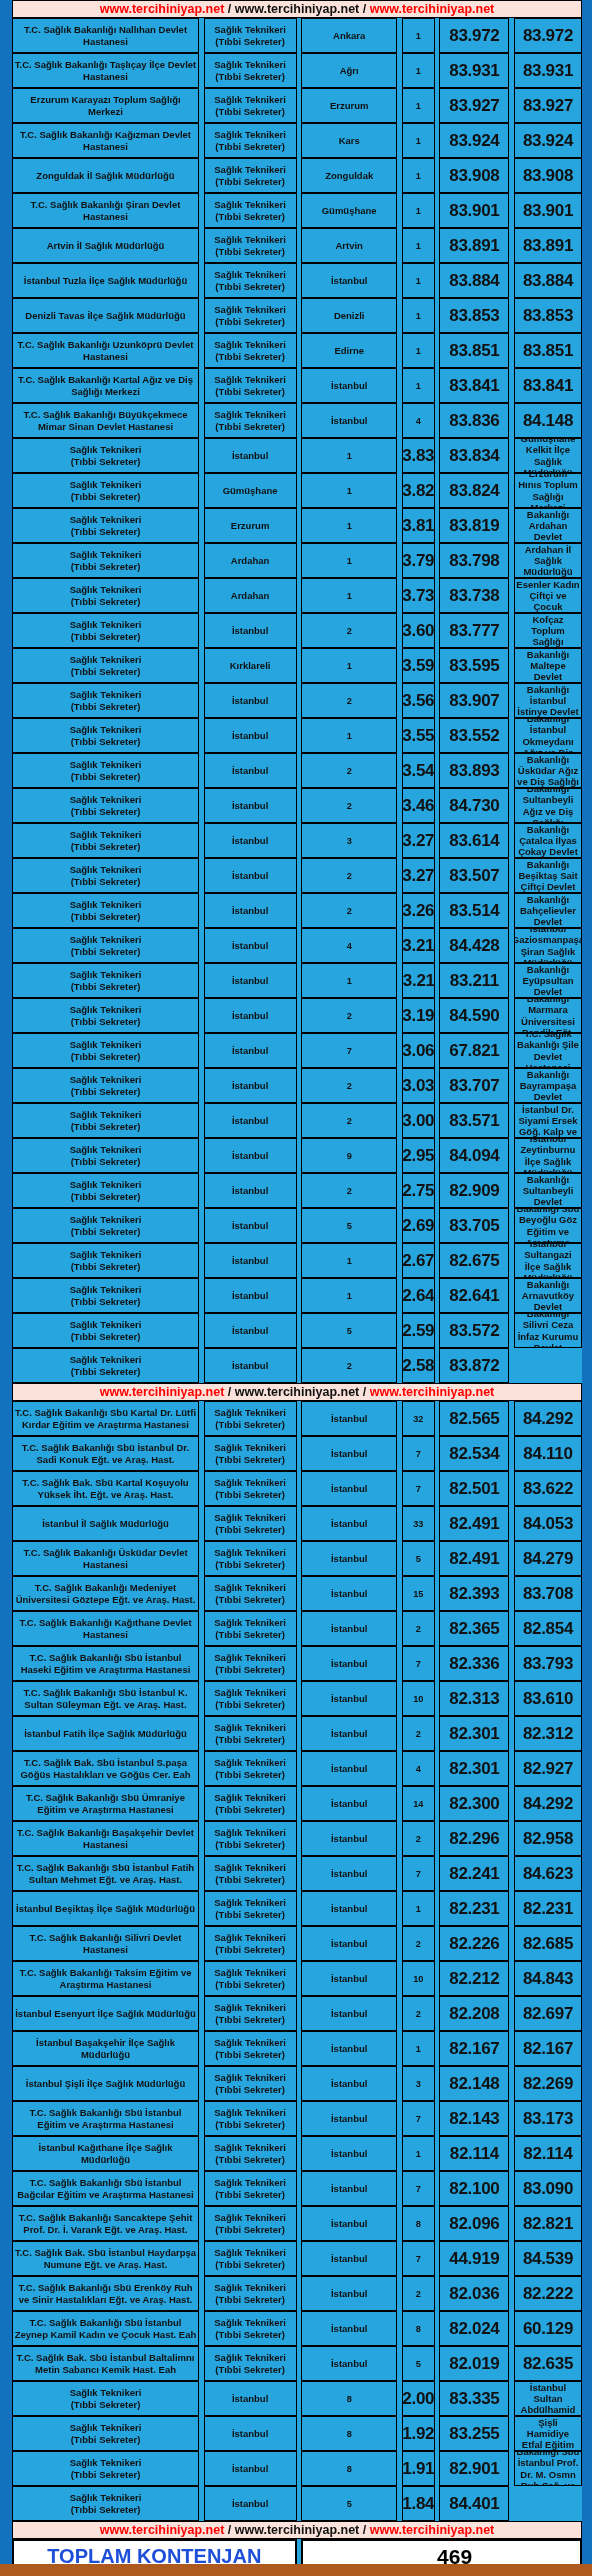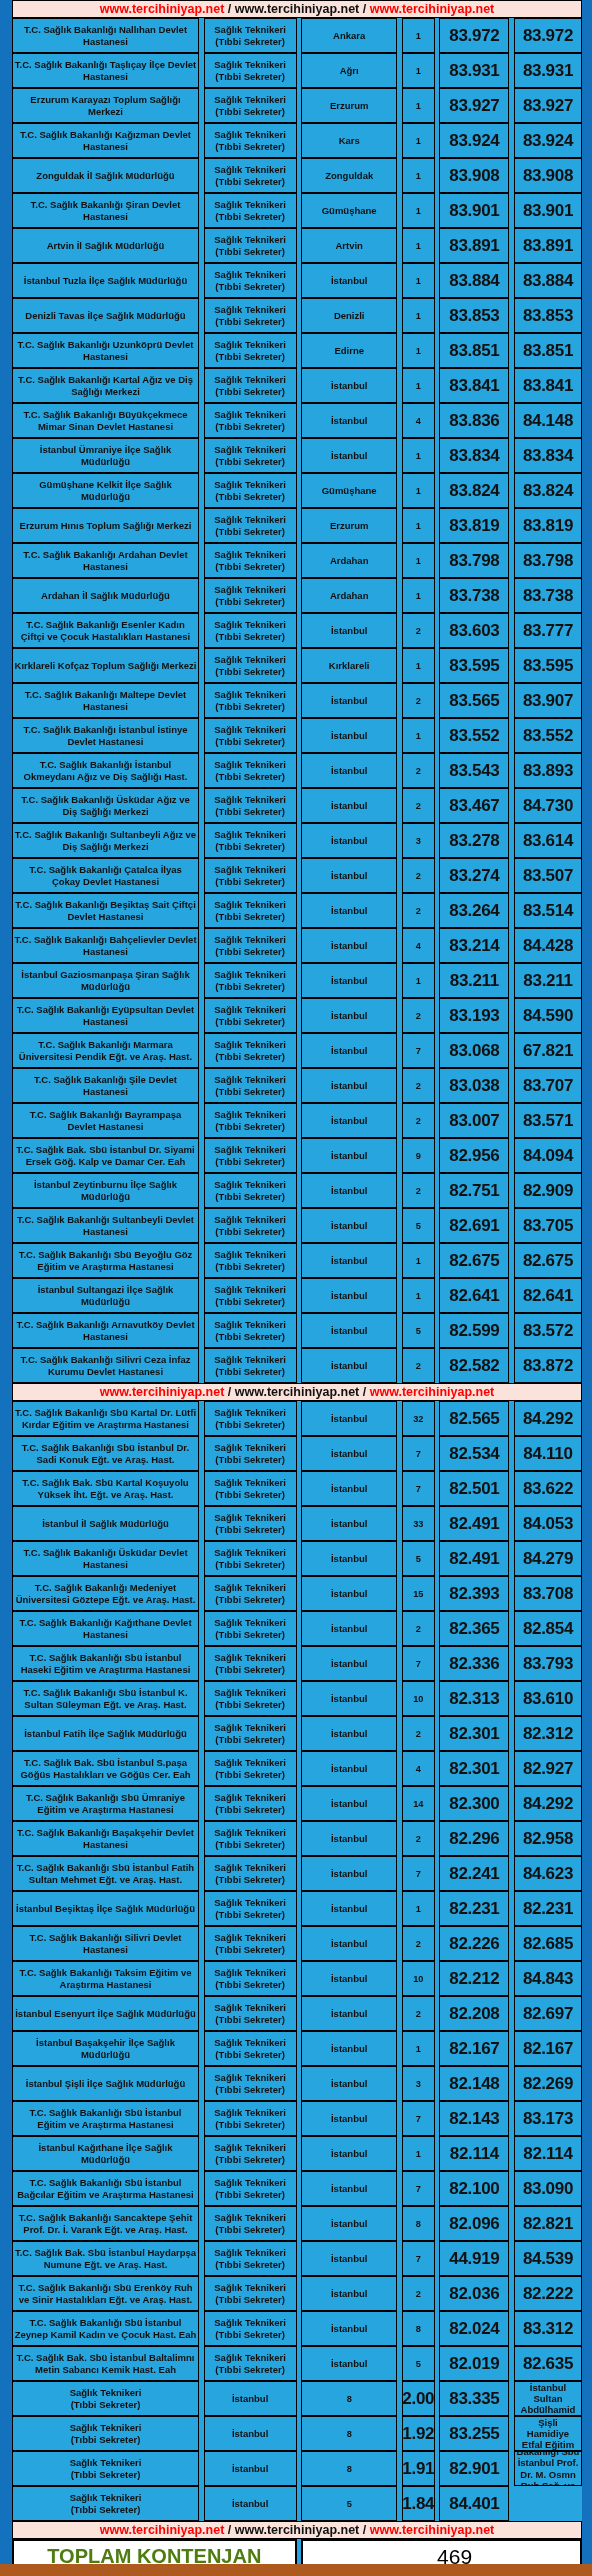--- a/index.html
+++ b/index.html
@@ -9,22 +9,22 @@
   .grid{display:grid;grid-template-columns:187px 93px 96px 33px 70px 1fr;column-gap:4.6px;row-gap:0;background:#27A5DF;}
   .cell{box-sizing:border-box;border:1.3px solid #000;height:35px;display:flex;align-items:center;justify-content:center;text-align:center;font-weight:bold;color:#111;overflow:hidden;padding:0 1.3px;}
   .inst{font-size:9.5px;line-height:1.18;}
   .title{font-size:9.5px;line-height:1.25;}
   .city{font-size:9.5px;}
   .quota{font-size:9.2px;}
   .score{font-size:17px;letter-spacing:-0.3px;}
   .banner{grid-column:1 / -1;box-sizing:border-box;height:18px;background:#FBE3DB;border:1.3px solid #000;display:flex;align-items:center;justify-content:center;font-weight:bold;font-size:12.5px;white-space:pre;}
   .banner .seg-red{color:#FF0000;}
   .banner .seg-dark{color:#111111;}
-  .footer-label{grid-column:1 / 3;box-sizing:border-box;height:35px;background:#fff;border:2px solid #000;display:flex;align-items:center;justify-content:center;font-weight:bold;font-size:20px;color:#4d7c0f;}
-  .footer-value{grid-column:3 / -1;box-sizing:border-box;height:35px;background:#fff;border:2px solid #000;display:flex;align-items:center;justify-content:center;font-weight:normal;font-size:21px;color:#000;padding-left:26px;}
+  .footer-label{grid-column:1 / 3;box-sizing:border-box;height:35px;background:#fff;border:2px solid #000;display:flex;align-items:center;justify-content:center;font-weight:bold;font-size:20px;color:#1d4ed8;}
+  .footer-value{grid-column:3 / -1;box-sizing:border-box;height:35px;background:#fff;border:2px solid #000;display:flex;align-items:center;justify-content:center;font-weight:bold;font-size:21px;color:#000;padding-left:26px;}
   .bottom-bar{position:absolute;left:0;bottom:0;width:592px;height:12px;background:#AE5A1E;}
 </style>
 </head>
 <body>
 
 <div class="page">
   <div class="table-area">
     <div class="grid" id="grid">
         <div class="banner"><span class="seg-red">www.tercihiniyap.net</span><span class="seg-dark"> / </span><span class="seg-dark">www.tercihiniyap.net</span><span class="seg-dark"> / </span><span class="seg-red">www.tercihiniyap.net</span></div>
     <div class="cell inst row-even">T.C. Sağlık Bakanlığı Nallıhan Devlet Hastanesi</div>
@@ -164,21 +164,20 @@
           <div>
             <div>Sağlık Teknikeri</div>
             <div>(Tıbbi Sekreter)</div>
           </div>
         </div>
     <div class="cell city row-odd">İstanbul</div>
     <div class="cell quota row-odd">4</div>
     <div class="cell score row-odd">83.836</div>
     <div class="cell score row-odd">84.148</div>
 
-    <div class="cell inst row-even">İstanbul Ümraniye İlçe Sağlık Müdürlüğü</div>
     <div class="cell title row-even">
           <div>
             <div>Sağlık Teknikeri</div>
             <div>(Tıbbi Sekreter)</div>
           </div>
         </div>
     <div class="cell city row-even">İstanbul</div>
     <div class="cell quota row-even">1</div>
     <div class="cell score row-even">83.834</div>
     <div class="cell score row-even">83.834</div>
@@ -810,21 +809,21 @@
     <div class="cell inst row-odd">T.C. Sağlık Bakanlığı Sbü İstanbul Zeynep Kamil Kadın ve Çocuk Hast. Eah</div>
     <div class="cell title row-odd">
           <div>
             <div>Sağlık Teknikeri</div>
             <div>(Tıbbi Sekreter)</div>
           </div>
         </div>
     <div class="cell city row-odd">İstanbul</div>
     <div class="cell quota row-odd">8</div>
     <div class="cell score row-odd">82.024</div>
-    <div class="cell score row-odd">83.312</div>
+    <div class="cell score row-odd">60.129</div>
 
     <div class="cell inst row-even">T.C. Sağlık Bak. Sbü İstanbul Baltalimnı Metin Sabancı Kemik Hast. Eah</div>
     <div class="cell title row-even">
           <div>
             <div>Sağlık Teknikeri</div>
             <div>(Tıbbi Sekreter)</div>
           </div>
         </div>
     <div class="cell city row-even">İstanbul</div>
     <div class="cell quota row-even">5</div>

